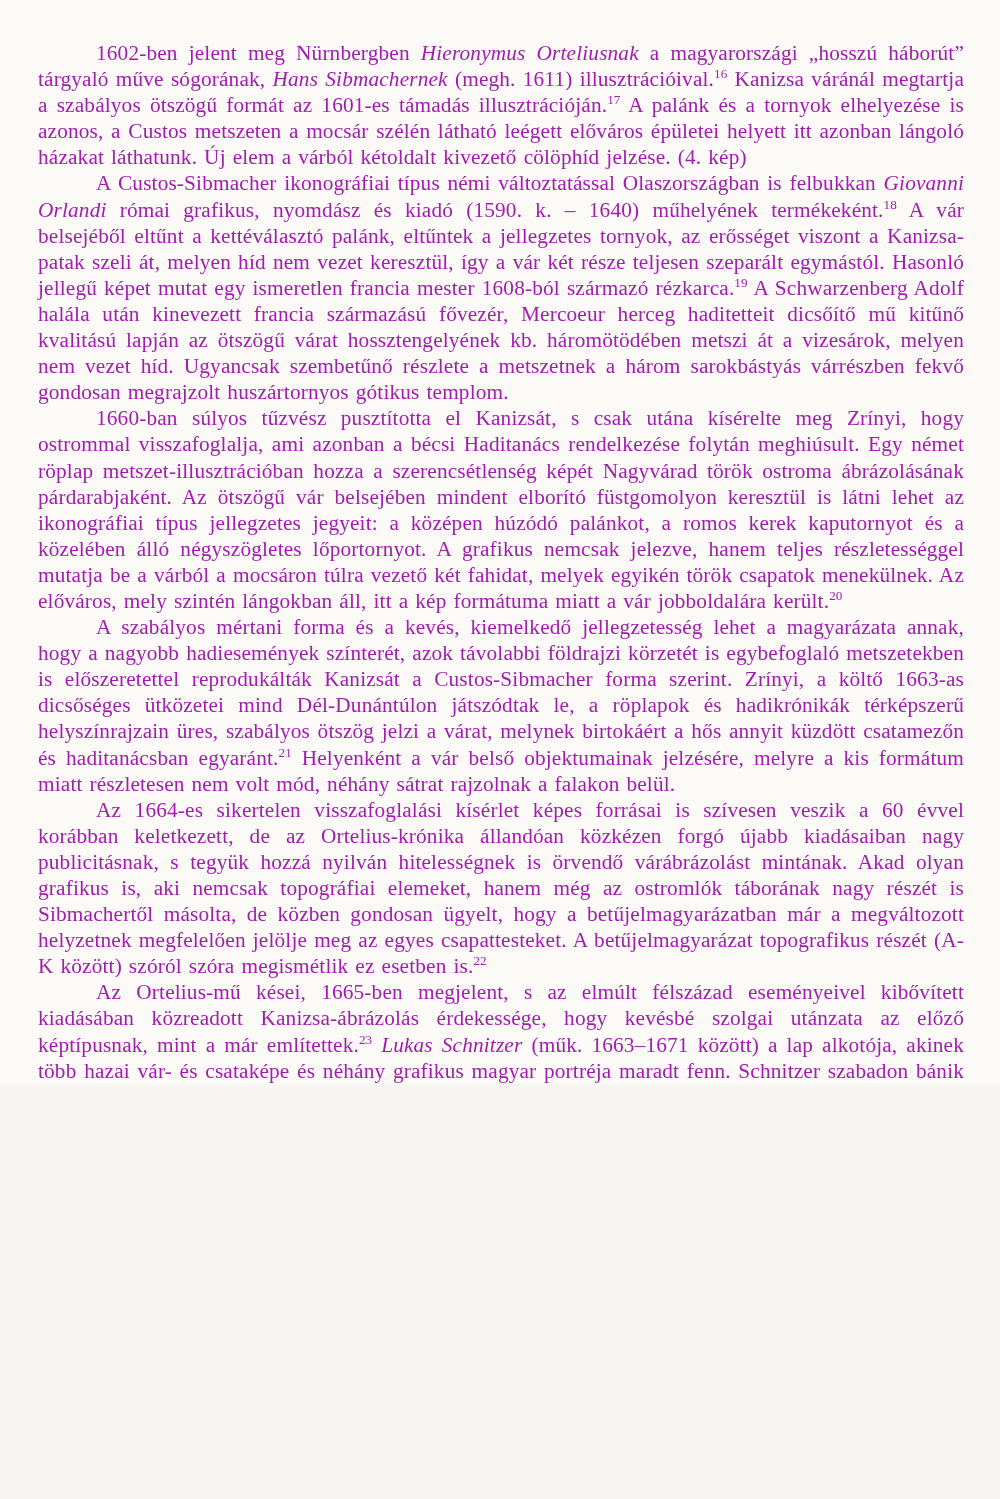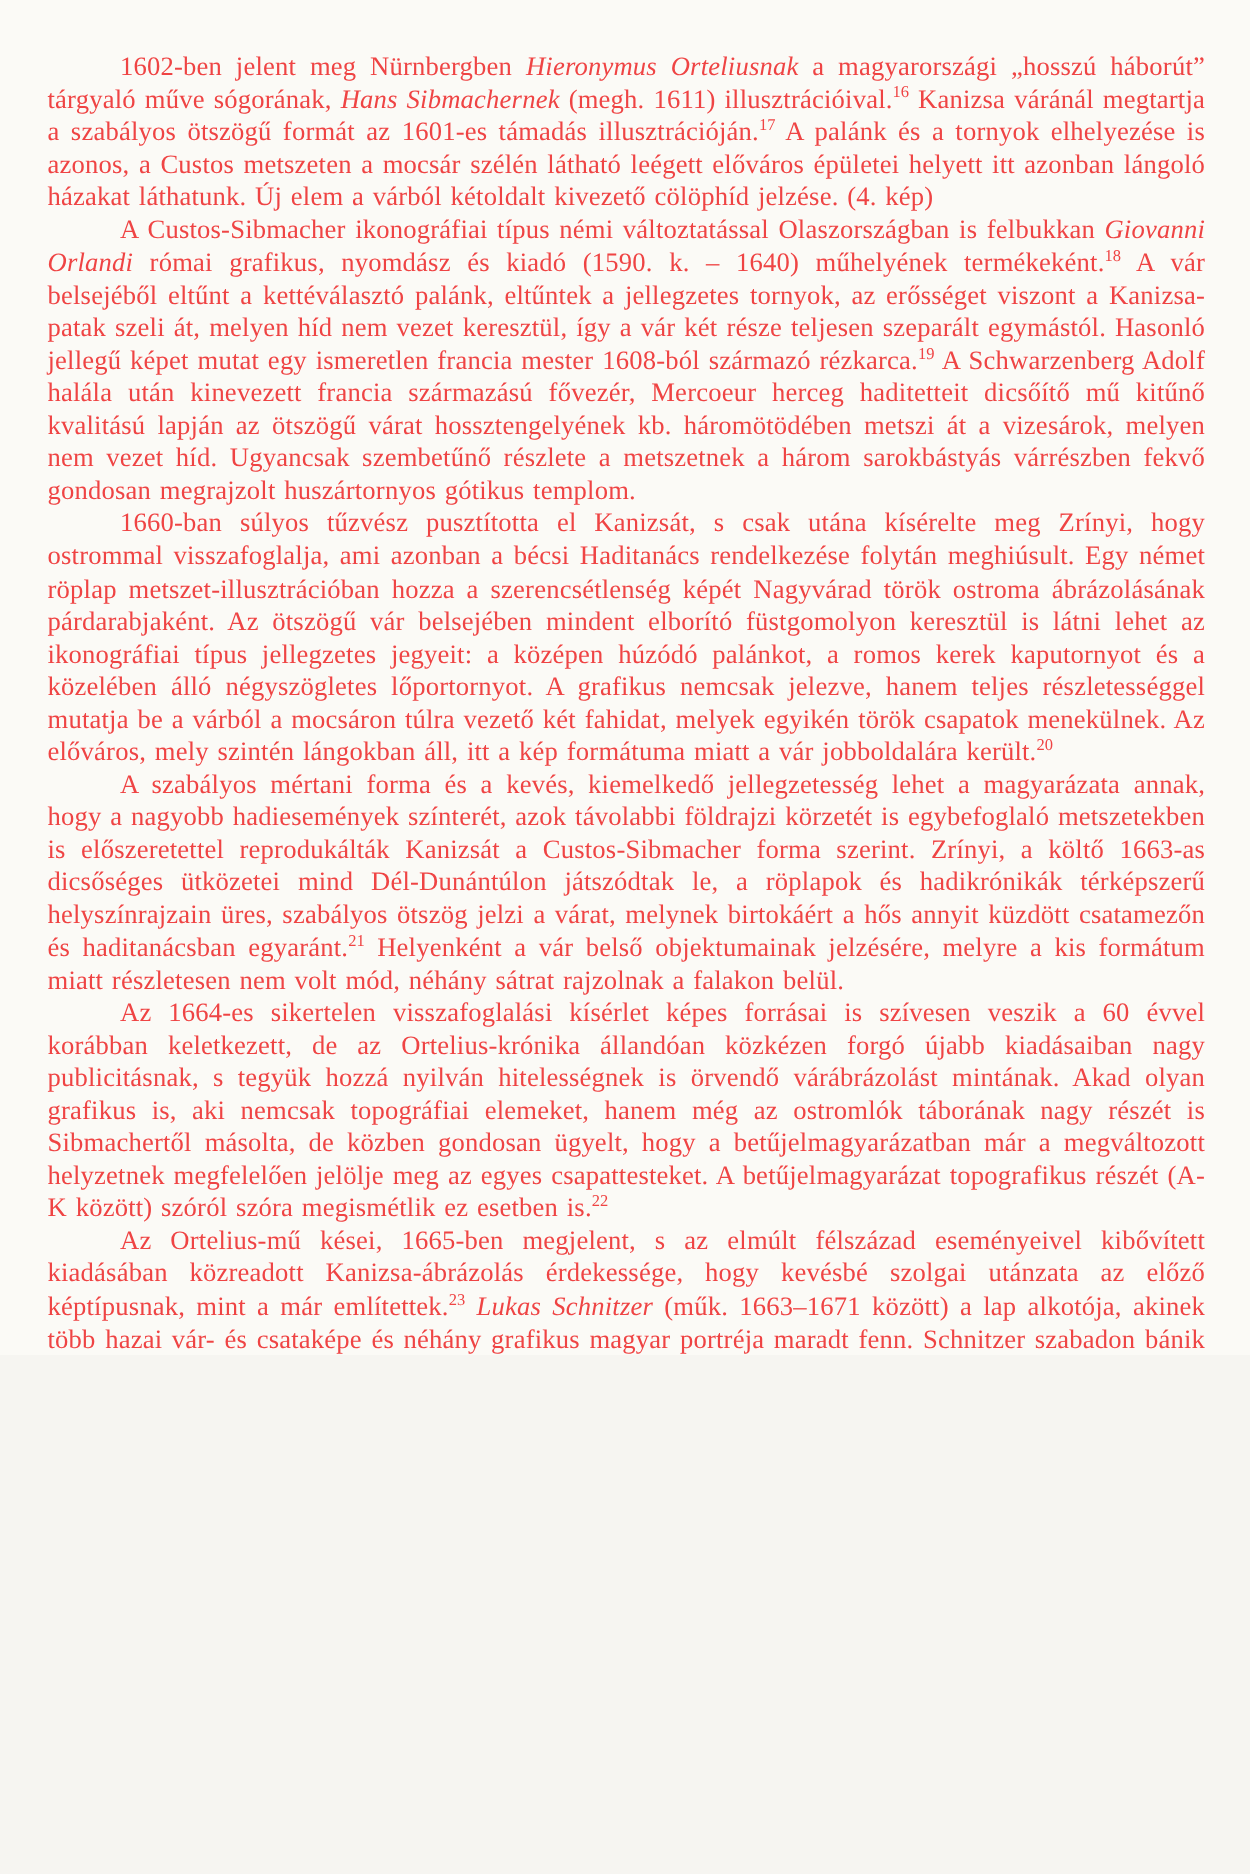--- a/index.html
+++ b/index.html
@@ -5,21 +5,21 @@
   html, body {
     margin: 0;
     padding: 0;
     background: #f6f5f1;
   }
   .page {
     position: relative;
     width: 1000px;
     height: 1084px;
     background: #fbfaf6;
-    color: #ef4444;
+    color: #a21caf;
     font-family: "Liberation Serif", "DejaVu Serif", serif;
     overflow: hidden;
   }
   .text-block {
     position: absolute;
     left: 38px;
     top: 40px;
     width: 926px;
   }
   .para {

